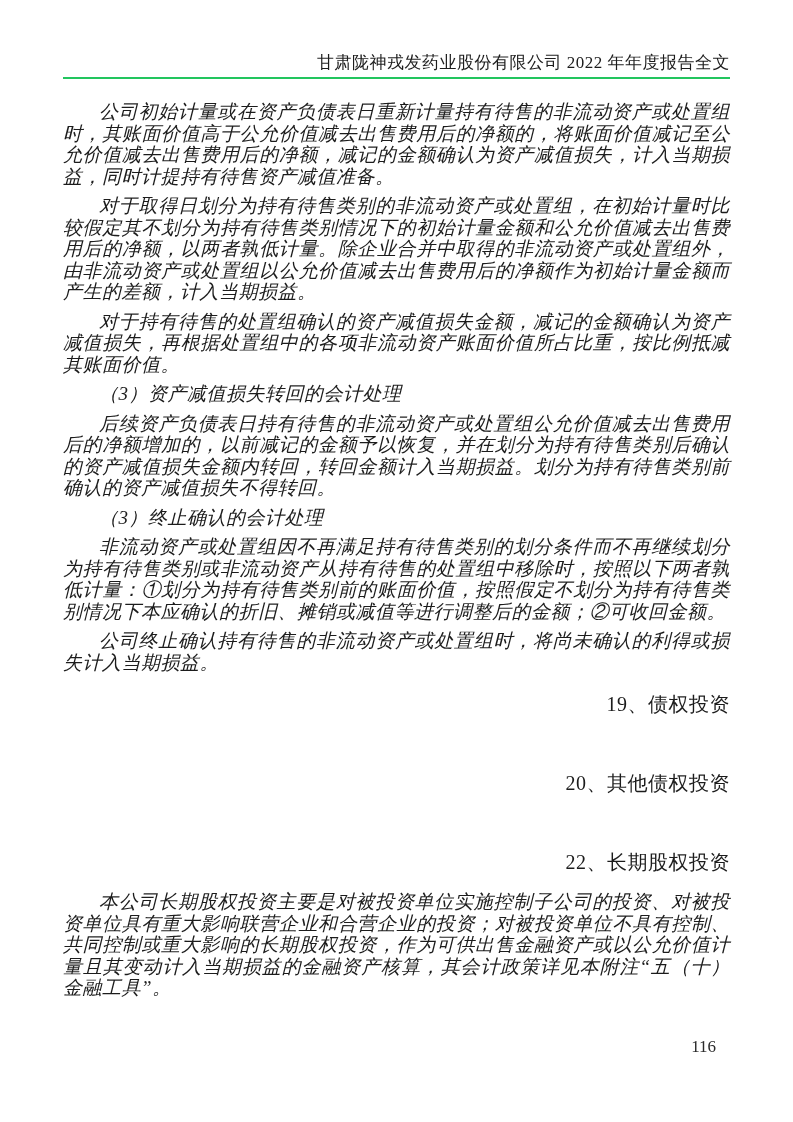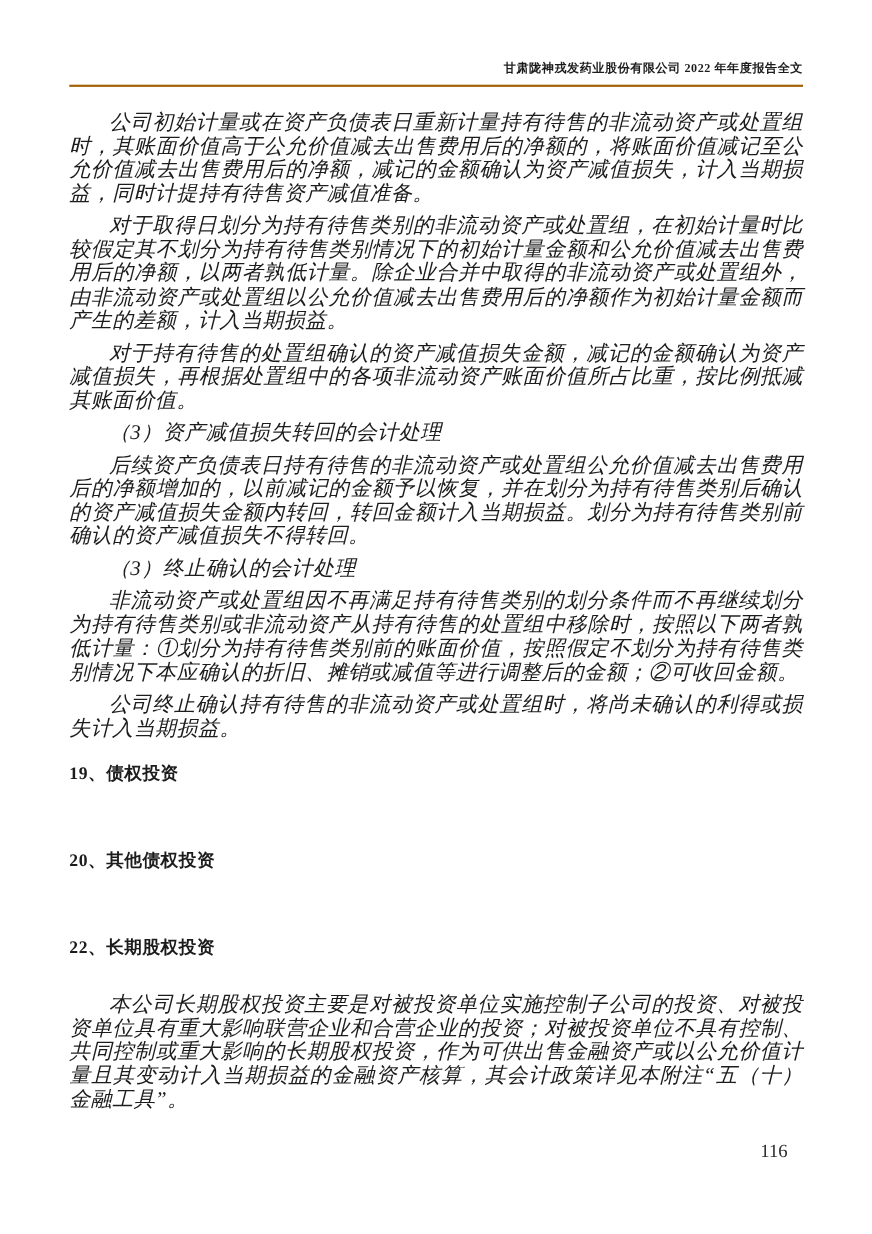--- a/index.html
+++ b/index.html
@@ -14,51 +14,51 @@
     margin: 0 auto;
     background: #ffffff;
     box-sizing: border-box;
     padding: 54px 63px 0 63px;
     font-family: "Liberation Serif", "DejaVu Serif", serif;
     color: #1c1c1c;
     overflow: hidden;
   }
   .header {
     text-align: right;
-    font-size: 11px;
+    font-size: 17px;
     line-height: 17px;
     padding-bottom: 6px;
-    border-bottom: 2px solid #a16207;
+    border-bottom: 2px solid #22c55e;
     letter-spacing: 0.5px;
-    font-weight: bold;
   }
   .content {
     margin-top: 22px;
   }
   .para, .sub {
     font-size: 19px;
     line-height: 21.5px;
     margin: 0 0 8px 0;
     text-indent: 36px;
     text-align: justify;
     letter-spacing: 0.5px;
     font-style: italic;
   }
   .sub {
     text-align: left;
   }
   .h-num {
-    font-size: 16px;
-    font-weight: 700;
+    font-size: 20px;
+    font-weight: 400;
     line-height: 22px;
     margin: 20px 0 57px 0;
     letter-spacing: 0.5px;
+    text-align: right;
   }
   .h-num-last {
-    margin-bottom: 30px;
+    margin-bottom: 18px;
   }
   .footer {
     position: absolute;
     top: 1040px;
     left: 63px;
     right: 77px;
     text-align: right;
     font-size: 17px;
     line-height: 14px;
     color: #2a2a2a;

